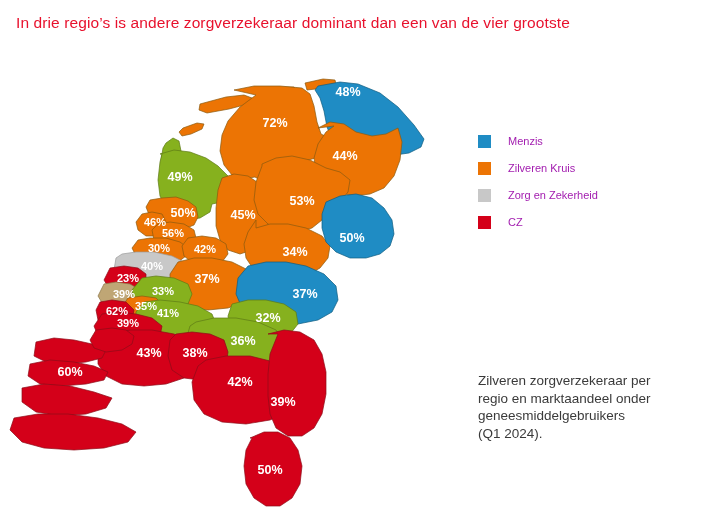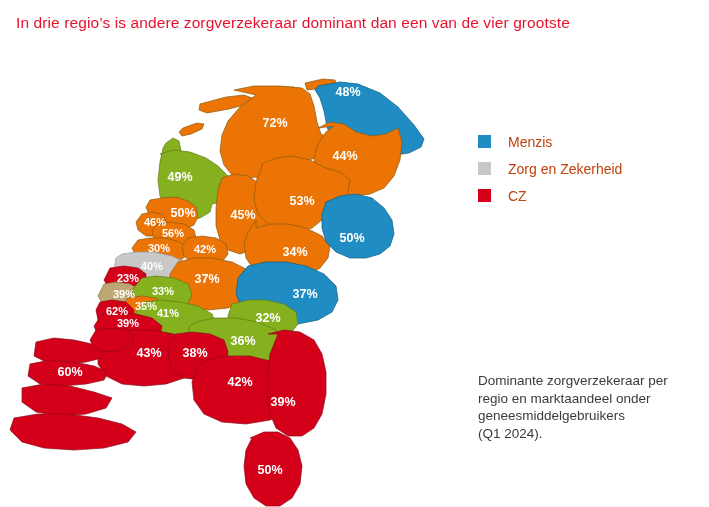--- a/index.html
+++ b/index.html
@@ -71,22 +71,22 @@
     align-items: center;
     height: 27px;
   }
   .legend-swatch {
     width: 13px;
     height: 13px;
     flex: 0 0 13px;
     margin-right: 17px;
   }
   .legend-label {
-    font-size: 14px;
-    color: #c2410c;
+    font-size: 11px;
+    color: #a21caf;
     line-height: 1;
     white-space: nowrap;
   }
 
   #caption {
     position: absolute;
     left: 478px;
     top: 372px;
     width: 215px;
     font-size: 13.5px;
@@ -214,27 +214,31 @@
     </g>
   </svg>
 </div>
 
 <div id="legend">
   <div class="legend-row">
     <span class="legend-swatch" style="background:#1f8cc4"></span>
     <span class="legend-label">Menzis</span>
   </div>
   <div class="legend-row">
+    <span class="legend-swatch" style="background:#ec7404"></span>
+    <span class="legend-label">Zilveren Kruis</span>
+  </div>
+  <div class="legend-row">
     <span class="legend-swatch" style="background:#c8c8c8"></span>
     <span class="legend-label">Zorg en Zekerheid</span>
   </div>
   <div class="legend-row">
     <span class="legend-swatch" style="background:#d40019"></span>
     <span class="legend-label">CZ</span>
   </div>
 </div>
 
 <div id="caption">
-  <div>Dominante zorgverzekeraar per</div>
+  <div>Zilveren zorgverzekeraar per</div>
   <div>regio en marktaandeel onder</div>
   <div>geneesmiddelgebruikers</div>
   <div>(Q1 2024).</div>
 </div>
 
 </body></html>

